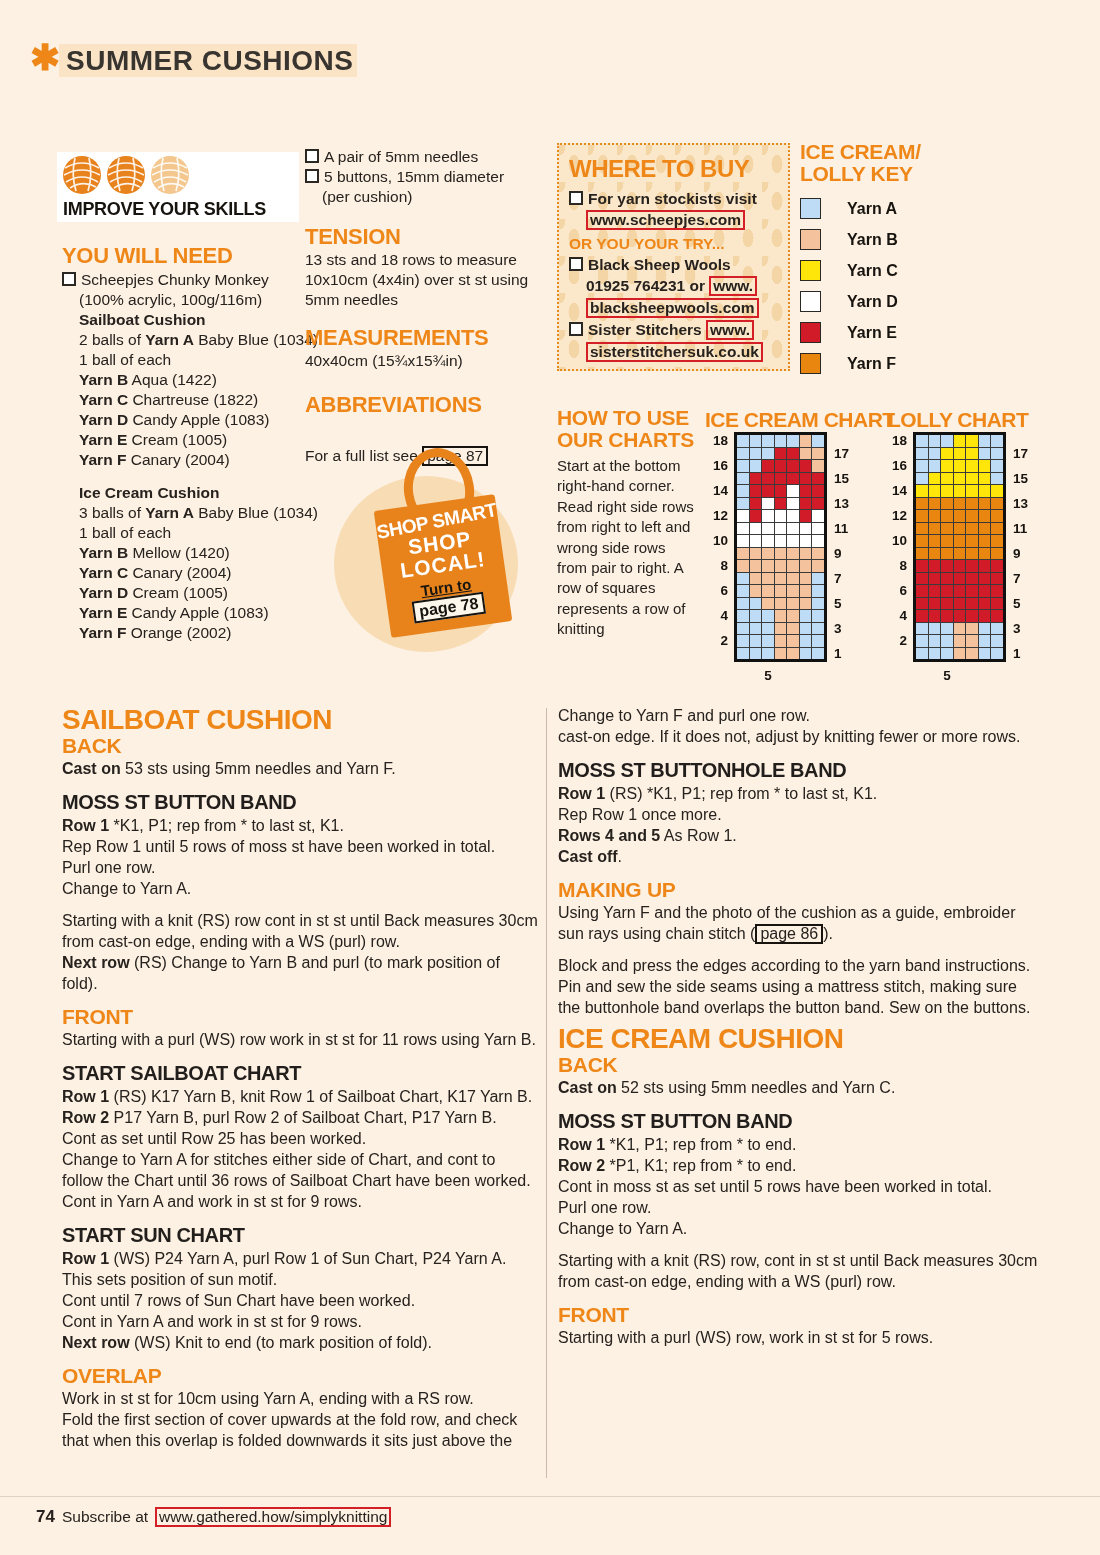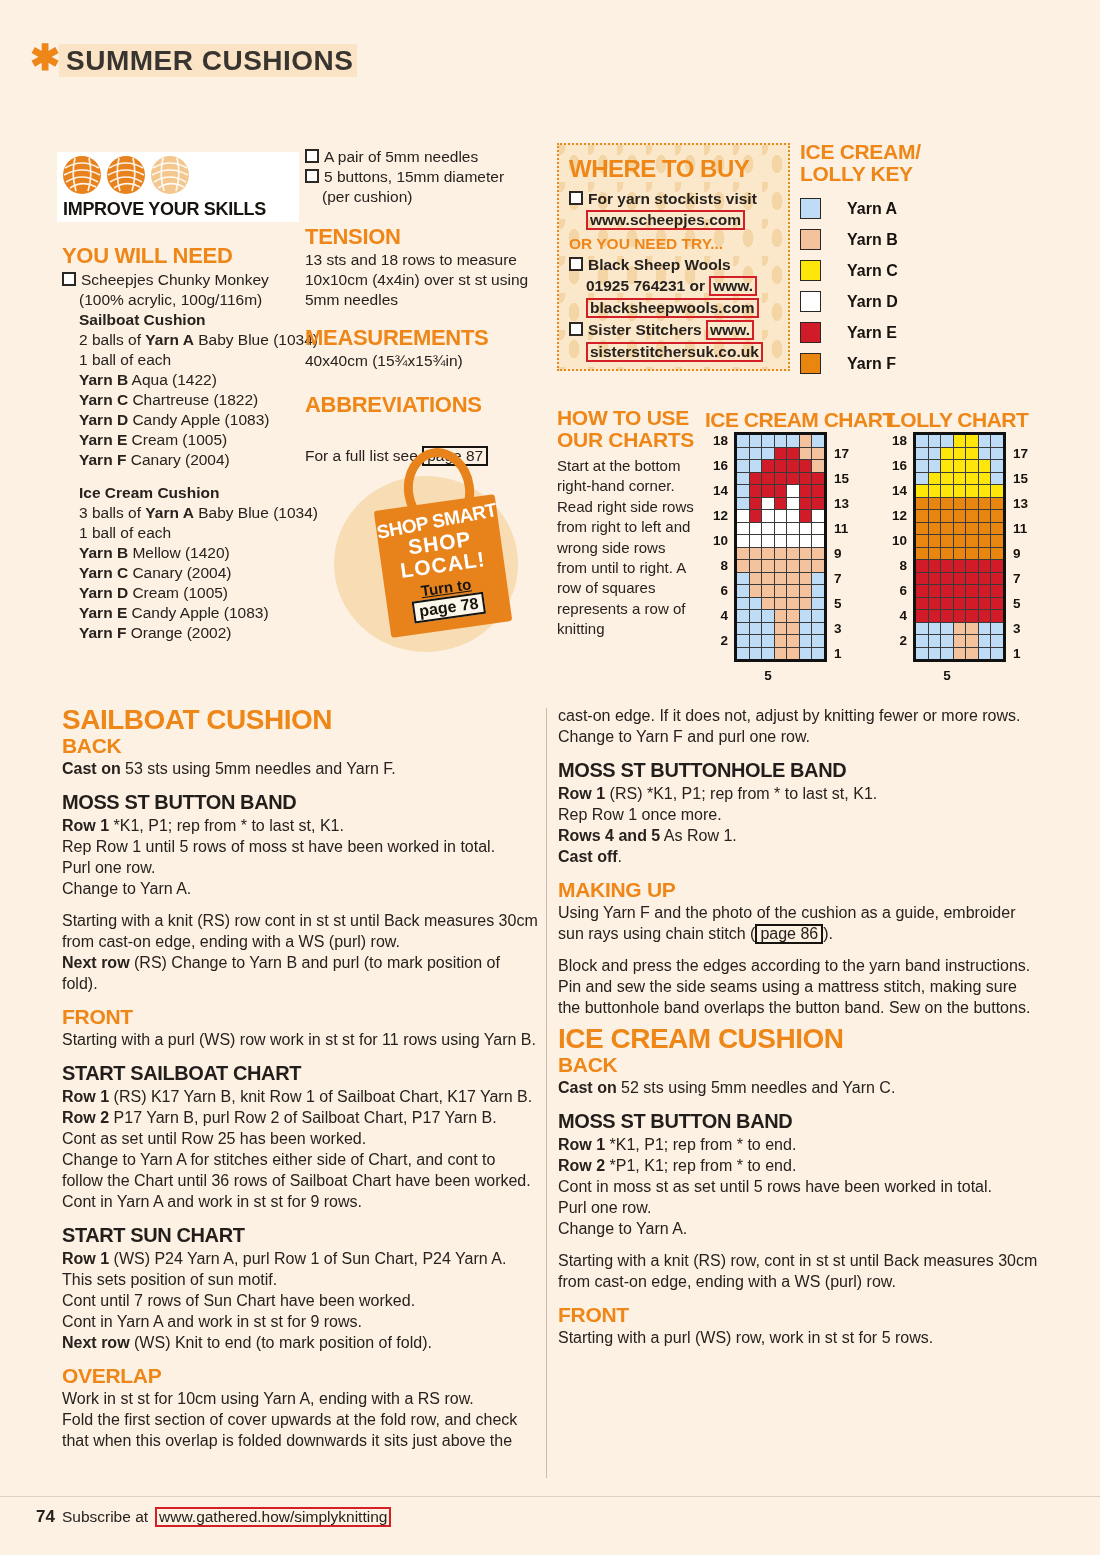--- a/index.html
+++ b/index.html
@@ -202,21 +202,21 @@
     <div class="bag-l4">Turn to</div>
     <div><span class="bag-l5">page 78</span></div>
   </div>
 </div>
 
 <div class="abs wtb-box">
   <div class="h-orange">WHERE TO BUY</div>
   <div>
       <div class="line"><span class="chk"></span><b>For yarn stockists visit</b></div>
       <div class="line indent"><span class="redbox">www.scheepjes.com</span></div>
-      <div class="line subhead"><span>OR YOU NEED TRY...</span></div>
+      <div class="line subhead"><span>OR YOU YOUR TRY...</span></div>
       <div class="line"><span class="chk"></span><b>Black Sheep Wools</b></div>
       <div class="line indent"><span>01925 764231 or </span><span class="redbox">www.</span></div>
       <div class="line indent"><span class="redbox">blacksheepwools.com</span></div>
       <div class="line"><span class="chk"></span><b>Sister Stitchers</b><span> </span><span class="redbox">www.</span></div>
       <div class="line indent"><span class="redbox">sisterstitchersuk.co.uk</span></div>
     </div>
 </div>
 
 <div class="abs key-wrap">
   <div class="h-orange-sm">ICE CREAM/</div>
@@ -251,21 +251,21 @@
 
 <div class="abs howto-wrap">
   <div class="h-orange-sm">HOW TO USE</div>
   <div class="h-orange-sm">OUR CHARTS</div>
   <div class="howto-body">
       <div>Start at the bottom</div>
       <div>right-hand corner.</div>
       <div>Read right side rows</div>
       <div>from right to left and</div>
       <div>wrong side rows</div>
-      <div>from until to right. A</div>
+      <div>from pair to right. A</div>
       <div>row of squares</div>
       <div>represents a row of</div>
       <div>knitting</div>
     </div>
 </div>
 
 <div class="abs chart-title" style="left:705px;top:408px;width:185px;">ICE CREAM CHART</div>
 <div class="abs chart" style="left:734px;top:432px;">
     <div class="chart-grid" style="grid-template-columns: repeat(7, 11.5px);">
       <div class="chart-cell" style="background: rgb(190, 220, 245);"></div>
@@ -597,22 +597,22 @@
     <p class="pp"><span>Cont until 7 rows of Sun Chart have been worked.</span></p>
     <p class="pp"><span>Cont in Yarn A and work in st st for 9 rows.</span></p>
     <p class="pp"><b>Next row</b><span> (WS) Knit to end (to mark position of fold).</span></p>
     <div class="pgap"></div>
     <div class="ph2">OVERLAP</div>
     <p class="pp"><span>Work in st st for 10cm using Yarn A, ending with a RS row.</span></p>
     <p class="pp"><span>Fold the first section of cover upwards at the fold row, and check that when this overlap is folded downwards it sits just above the</span></p>
   </div>
 <div class="abs divider"></div>
 <div class="abs col-right pattern">
+    <p class="pp"><span>Change to Yarn F and purl one row.</span></p>
     <p class="pp"><span>cast-on edge. If it does not, adjust by knitting fewer or more rows.</span></p>
-    <p class="pp"><span>Change to Yarn F and purl one row.</span></p>
     <div class="pgap"></div>
     <div class="ph3">MOSS ST BUTTONHOLE BAND</div>
     <p class="pp"><b>Row 1</b><span> (RS) *K1, P1; rep from * to last st, K1.</span></p>
     <p class="pp"><span>Rep Row 1 once more.</span></p>
     <p class="pp"><b>Rows 4 and 5</b><span> As Row 1.</span></p>
     <p class="pp"><b>Cast off</b><span>.</span></p>
     <div class="pgap"></div>
     <div class="ph2">MAKING UP</div>
     <p class="pp"><span>Using Yarn F and the photo of the cushion as a guide, embroider sun rays using chain stitch (</span><span class="blackbox">page 86</span><span>).</span></p>
     <div class="pgap"></div>

